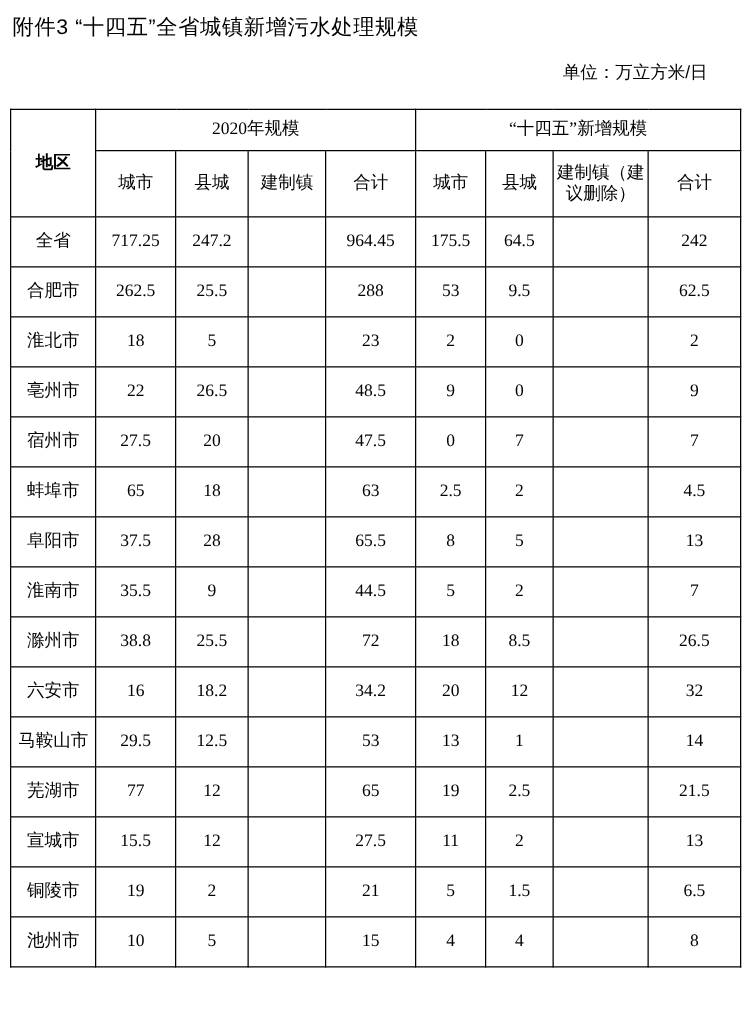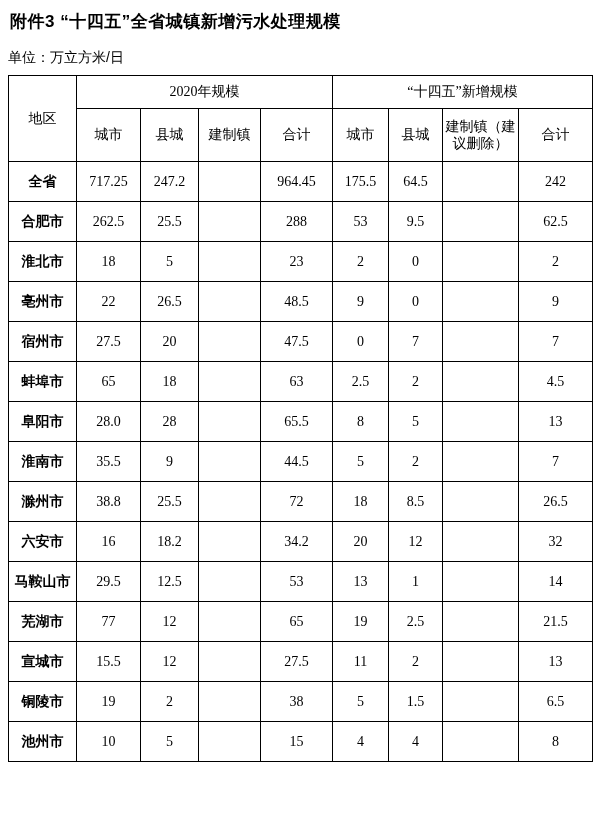--- a/index.html
+++ b/index.html
@@ -16,30 +16,31 @@
   }
   .page {
     position: relative;
     width: 600px;
     height: 813px;
     box-sizing: border-box;
     padding: 0 8px;
   }
   .doc-title {
     font-family: "Liberation Sans", sans-serif;
-    font-weight: bold;
+    font-weight: normal;
     font-size: 17px;
     letter-spacing: 0.5px;
     margin: 10px 0 0 2px;
     white-space: nowrap;
   }
   .unit-line {
+    text-align: right;
     font-size: 14px;
     font-family: "Liberation Sans", sans-serif;
-    margin: 16px 26px 8px 0;
+    margin: 16px 26px 20px 0;
   }
   table.main {
     border-collapse: collapse;
     width: 584px;
     margin: 0 auto;
     table-layout: fixed;
   }
   table.main th, table.main td {
     border: 1px solid #000000;
     text-align: center;
@@ -54,25 +55,24 @@
     font-weight: normal;
   }
   th.grp {
     height: 26px;
   }
   th.sub {
     height: 46px;
   }
   th.region-head {
     font-family: "Liberation Sans", sans-serif;
-    font-weight: normal;
+    font-weight: bold;
   }
   td.region {
     text-align: center;
-    font-weight: bold;
   }
   td.num {
     font-family: "Liberation Serif", "DejaVu Serif", serif;
     font-size: 15px;
   }
   tr.body-row td {
     height: 33px;
   }
   .narrow-head {
     line-height: 1.15;
@@ -178,21 +178,21 @@
         <td class="num">18</td>
         <td class="num"></td>
         <td class="num">63</td>
         <td class="num">2.5</td>
         <td class="num">2</td>
         <td class="num"></td>
         <td class="num">4.5</td>
       </tr>
       <tr class="body-row">
         <td class="region">阜阳市</td>
-        <td class="num">28.0</td>
+        <td class="num">37.5</td>
         <td class="num">28</td>
         <td class="num"></td>
         <td class="num">65.5</td>
         <td class="num">8</td>
         <td class="num">5</td>
         <td class="num"></td>
         <td class="num">13</td>
       </tr>
       <tr class="body-row">
         <td class="region">淮南市</td>
@@ -258,21 +258,21 @@
         <td class="num">11</td>
         <td class="num">2</td>
         <td class="num"></td>
         <td class="num">13</td>
       </tr>
       <tr class="body-row">
         <td class="region">铜陵市</td>
         <td class="num">19</td>
         <td class="num">2</td>
         <td class="num"></td>
-        <td class="num">38</td>
+        <td class="num">21</td>
         <td class="num">5</td>
         <td class="num">1.5</td>
         <td class="num"></td>
         <td class="num">6.5</td>
       </tr>
       <tr class="body-row">
         <td class="region">池州市</td>
         <td class="num">10</td>
         <td class="num">5</td>
         <td class="num"></td>

